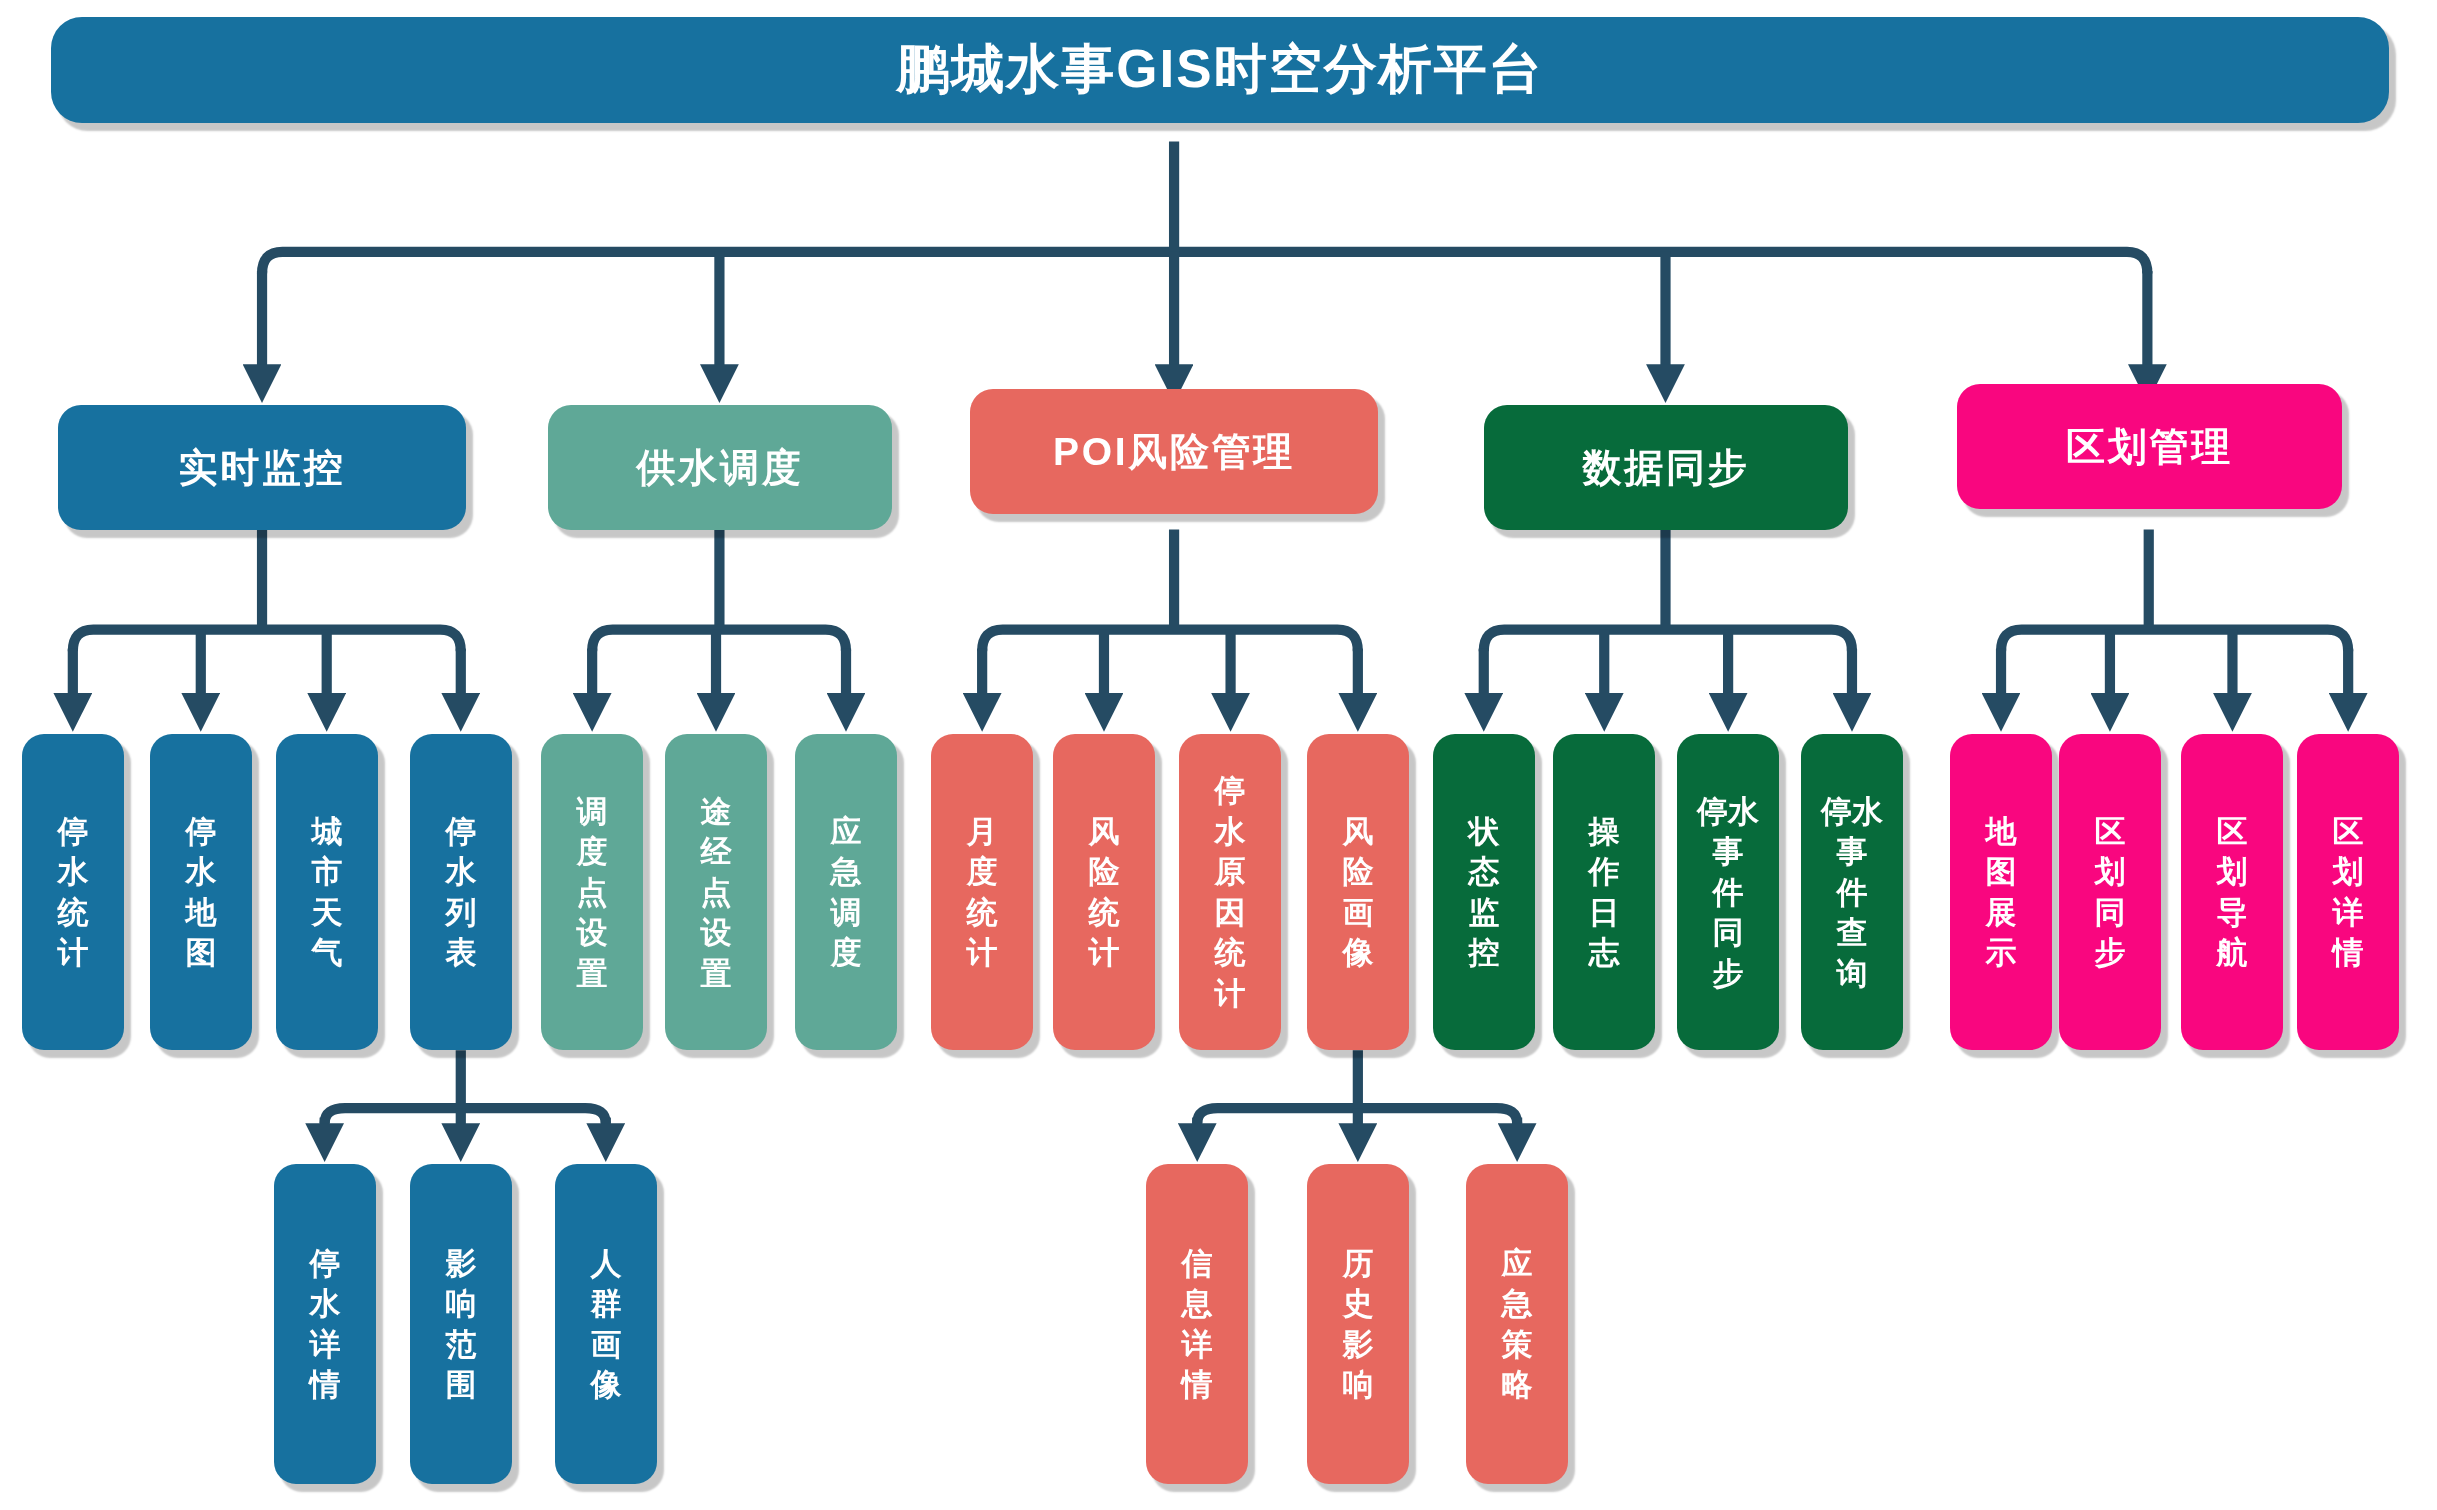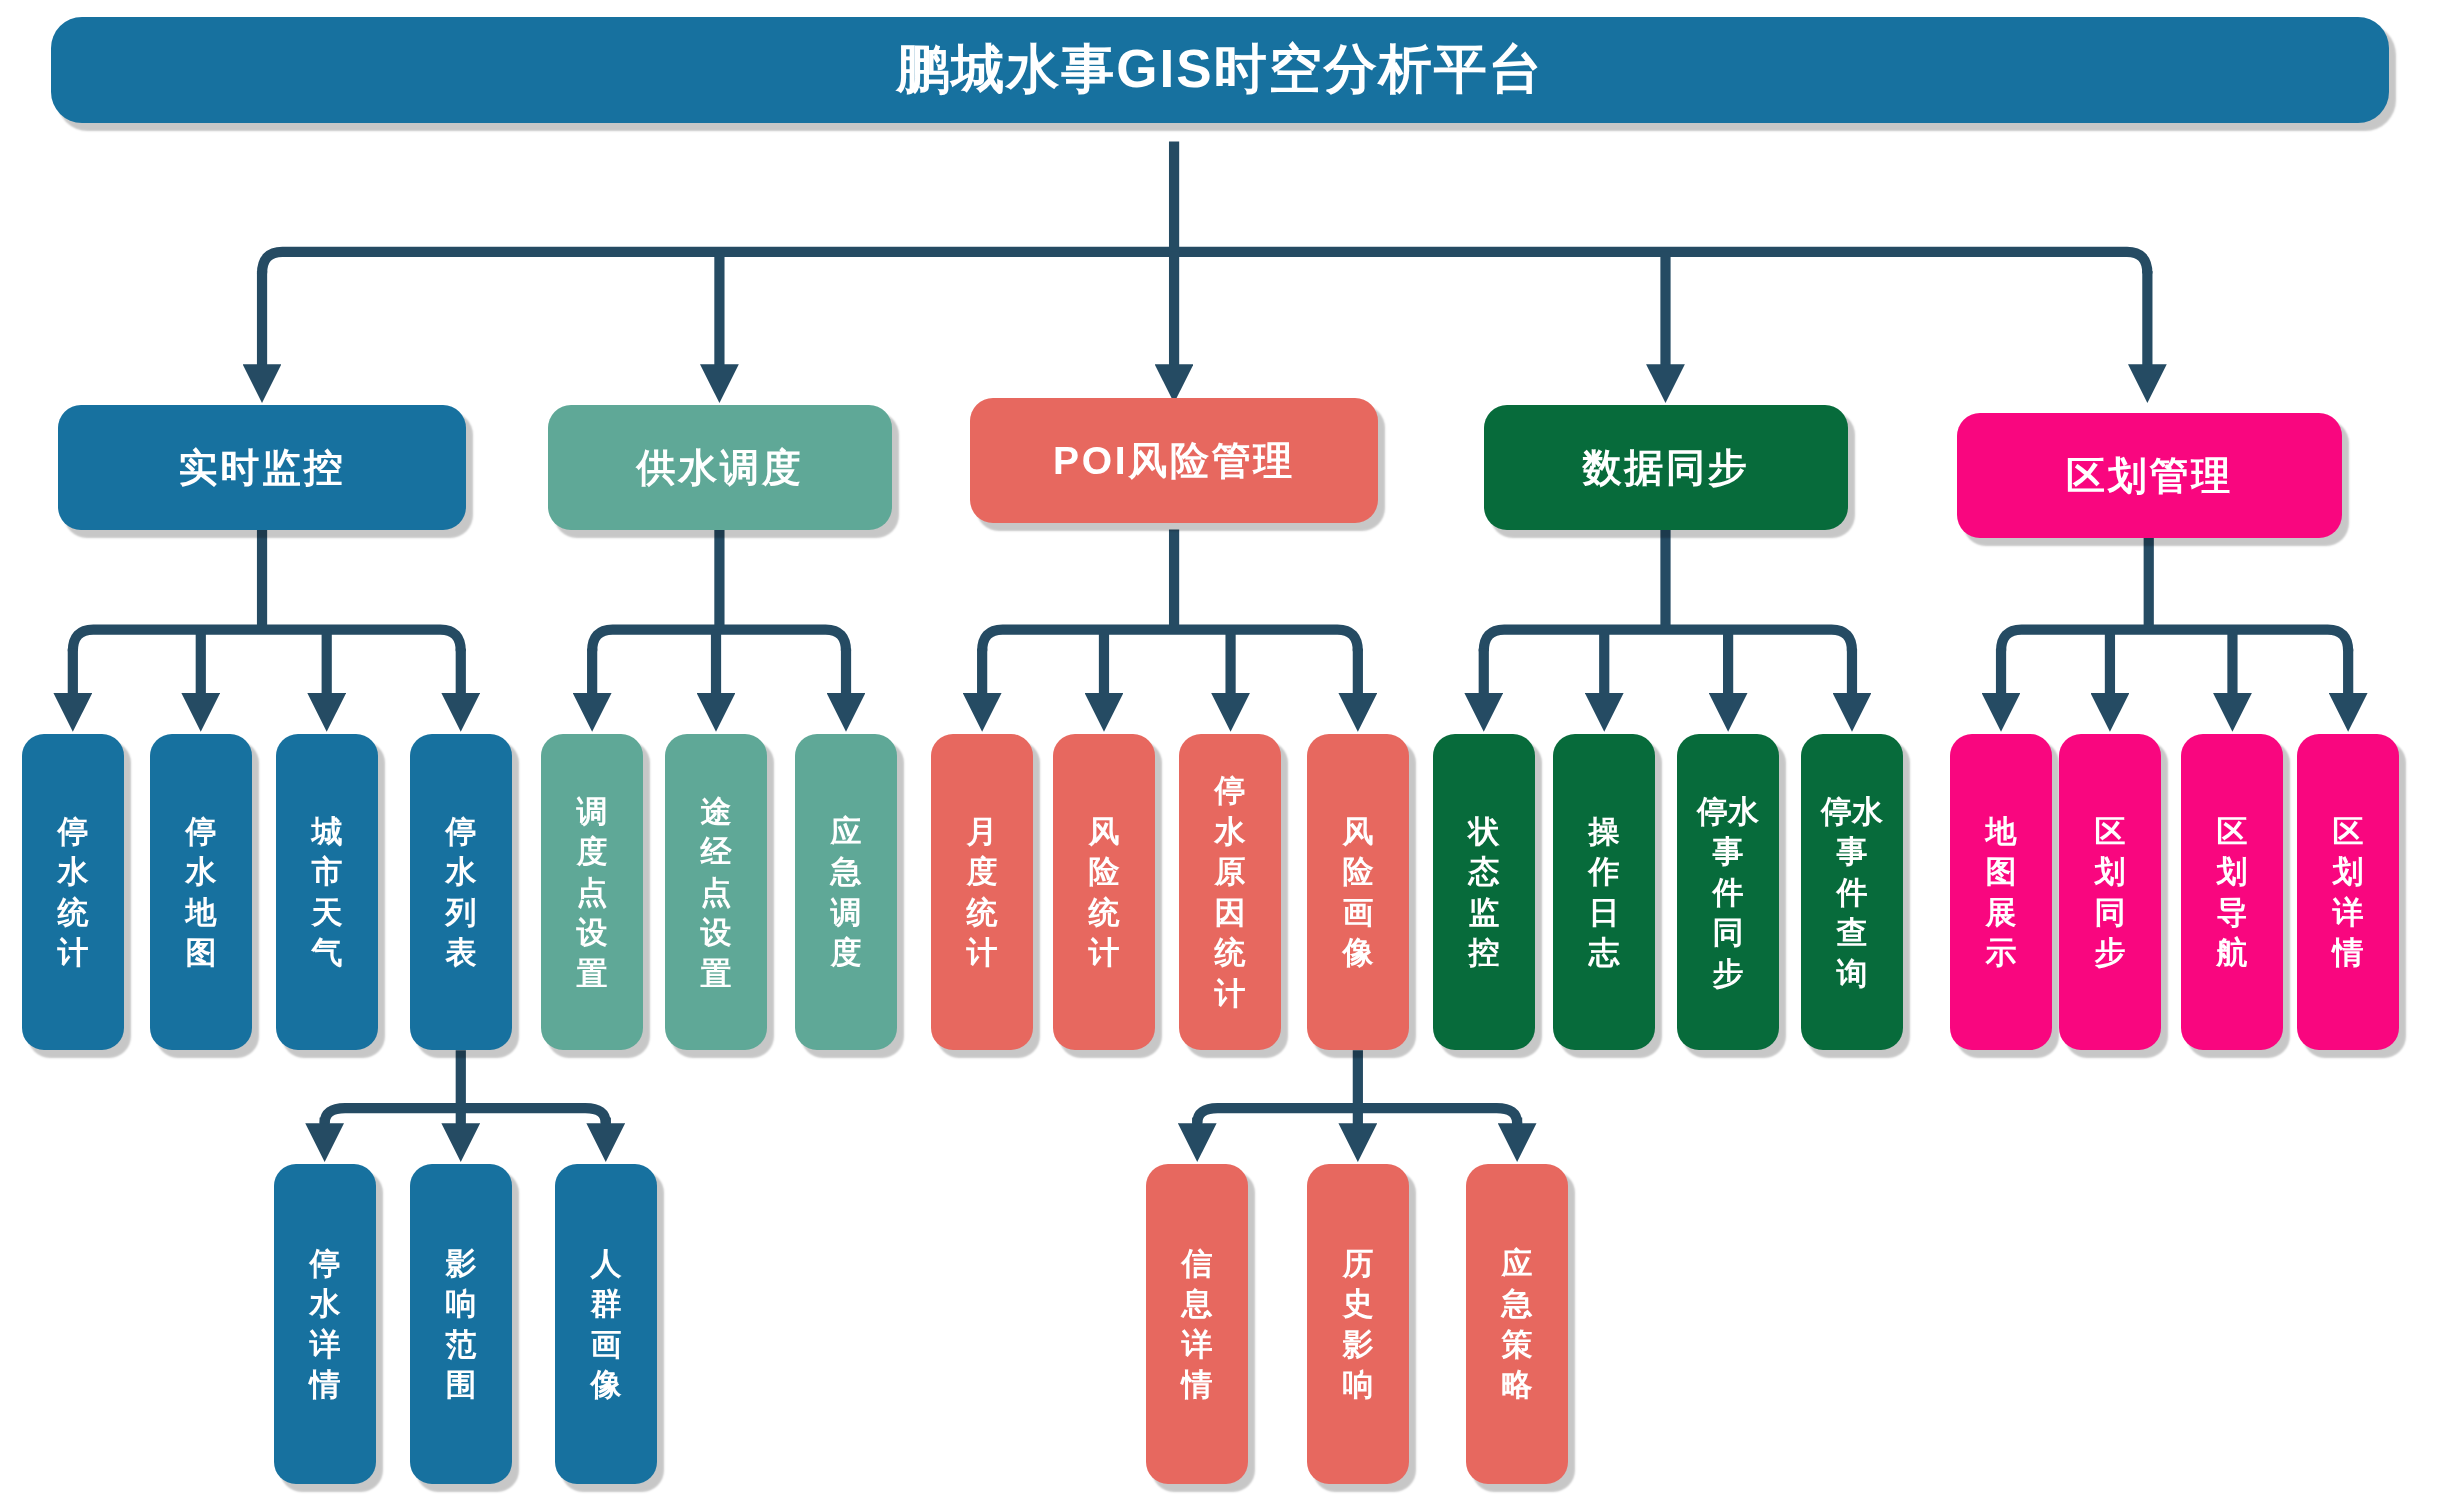--- a/index.html
+++ b/index.html
@@ -80,23 +80,23 @@
       <path d="M1759 1642 V1653" marker-end="url(#ah)"></path>
       <path d="M1995 1628 V1653" marker-end="url(#ah)"></path>
       <path d="M2229 1642 V1653" marker-end="url(#ah)"></path>
     </g>
   </svg>
 
   <div class="node title-bar c-blue" style="left:51px;top:17px;width:2338px;height:106px">鹏城水事GIS时空分析平台</div>
 
   <div class="node l2 c-teal" style="left:548px;top:405px;width:344px;height:125px">供水调度</div>
   <div class="node l2 c-blue" style="left:58px;top:405px;width:408px;height:125px">实时监控</div>
-  <div class="node l2 c-salmon" style="left:970px;top:398px;width:408px;height:125px">POI风险管理</div>
+  <div class="node l2 c-salmon" style="left:970px;top:389px;width:408px;height:125px">POI风险管理</div>
   <div class="node l2 c-green" style="left:1484px;top:405px;width:364px;height:125px">数据同步</div>
-  <div class="node l2 c-magenta" style="left:1957px;top:413px;width:385px;height:125px">区划管理</div>
+  <div class="node l2 c-magenta" style="left:1957px;top:384px;width:385px;height:125px">区划管理</div>
 
   <div class="node vnode c-blue" style="left:22px;top:734px;width:102px;height:316px">
       <div>停</div>
       <div>水</div>
       <div>统</div>
       <div>计</div>
     </div>
   <div class="node vnode c-blue" style="left:150px;top:734px;width:102px;height:316px">
       <div>停</div>
       <div>水</div>

